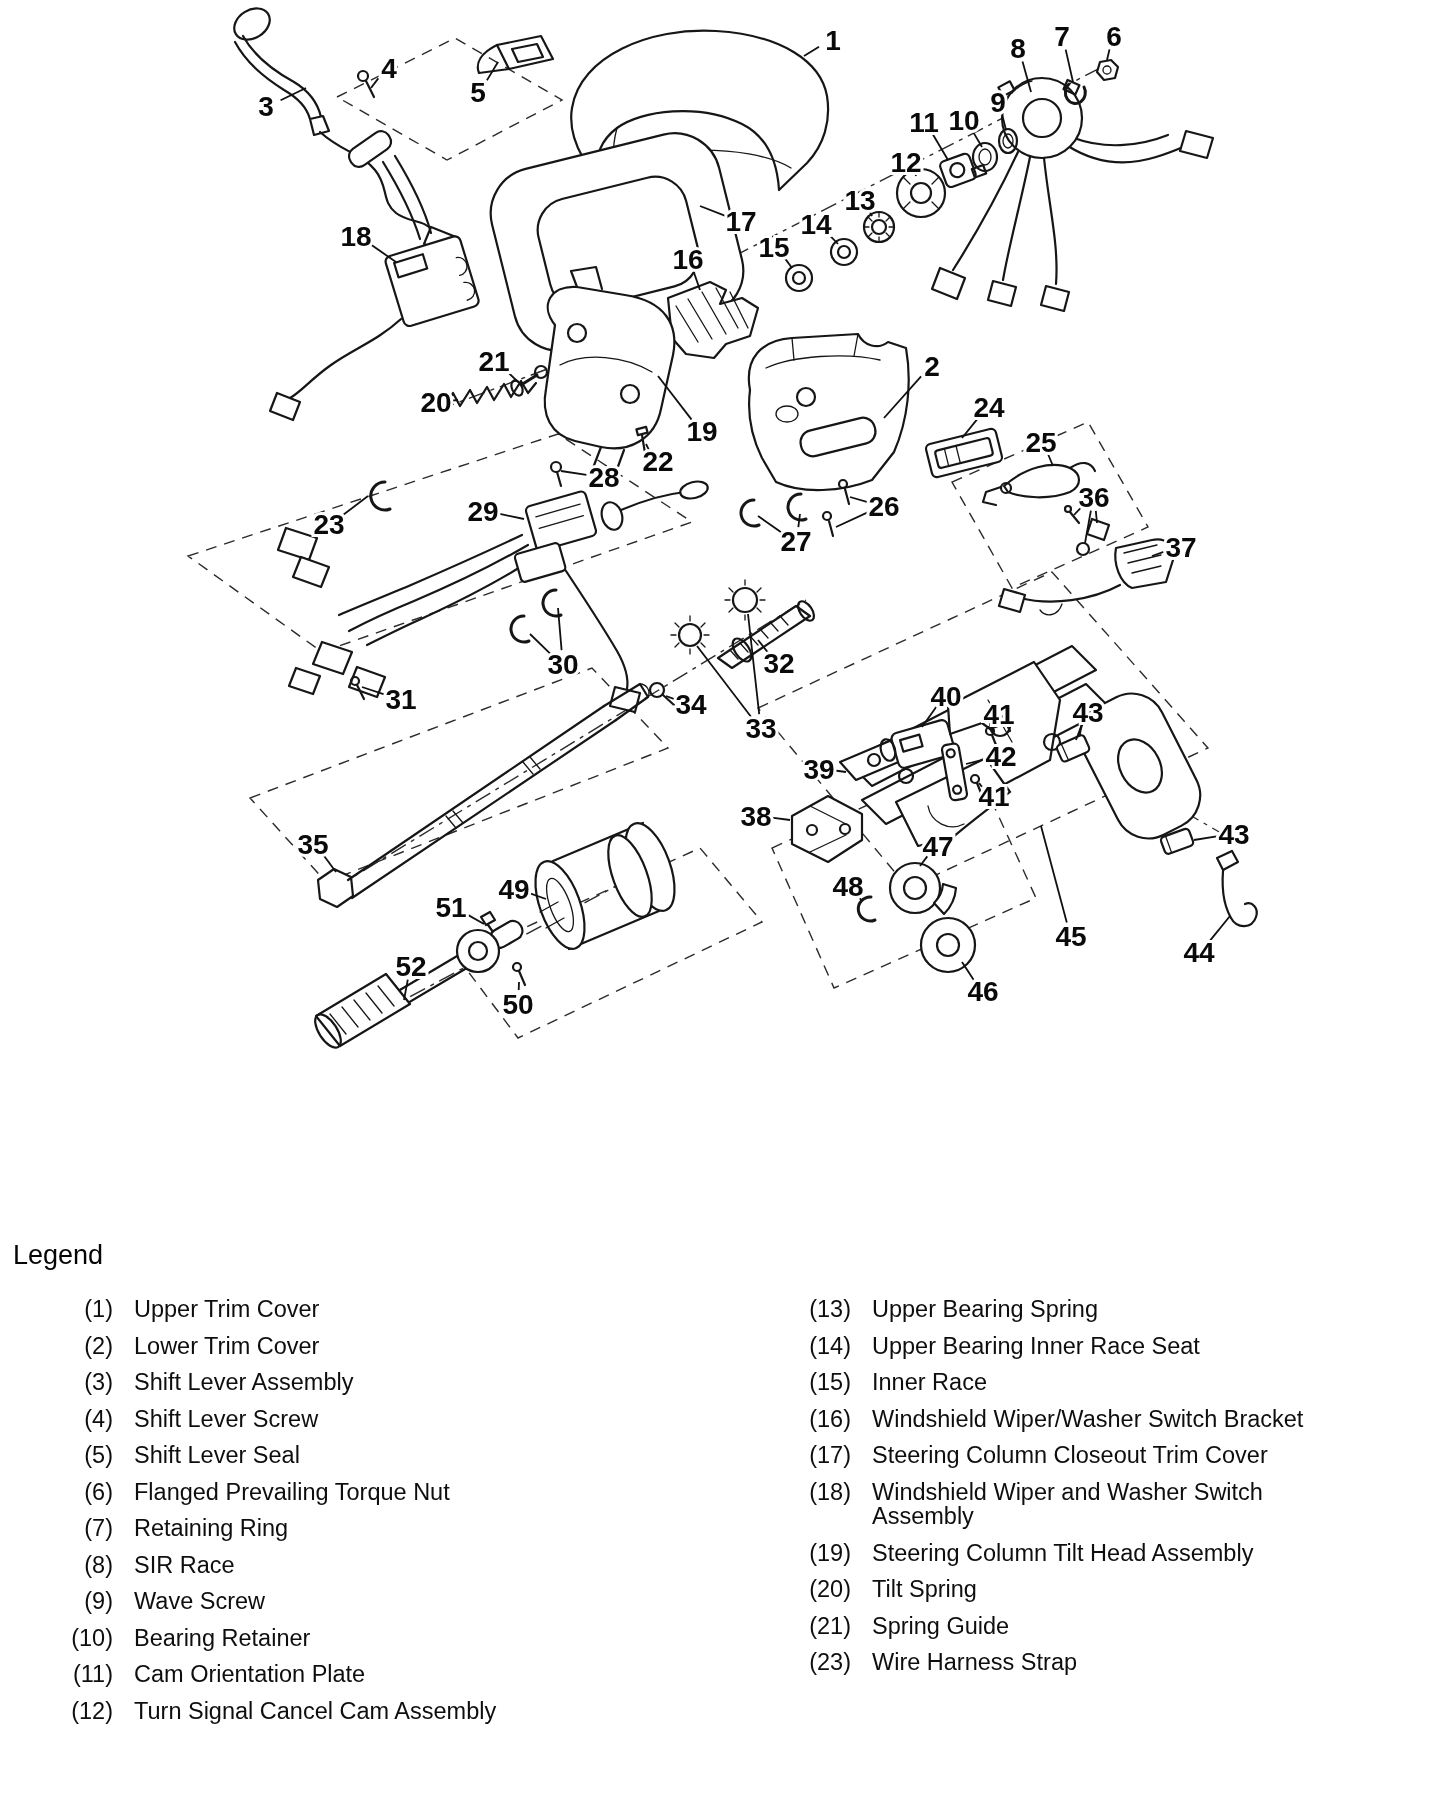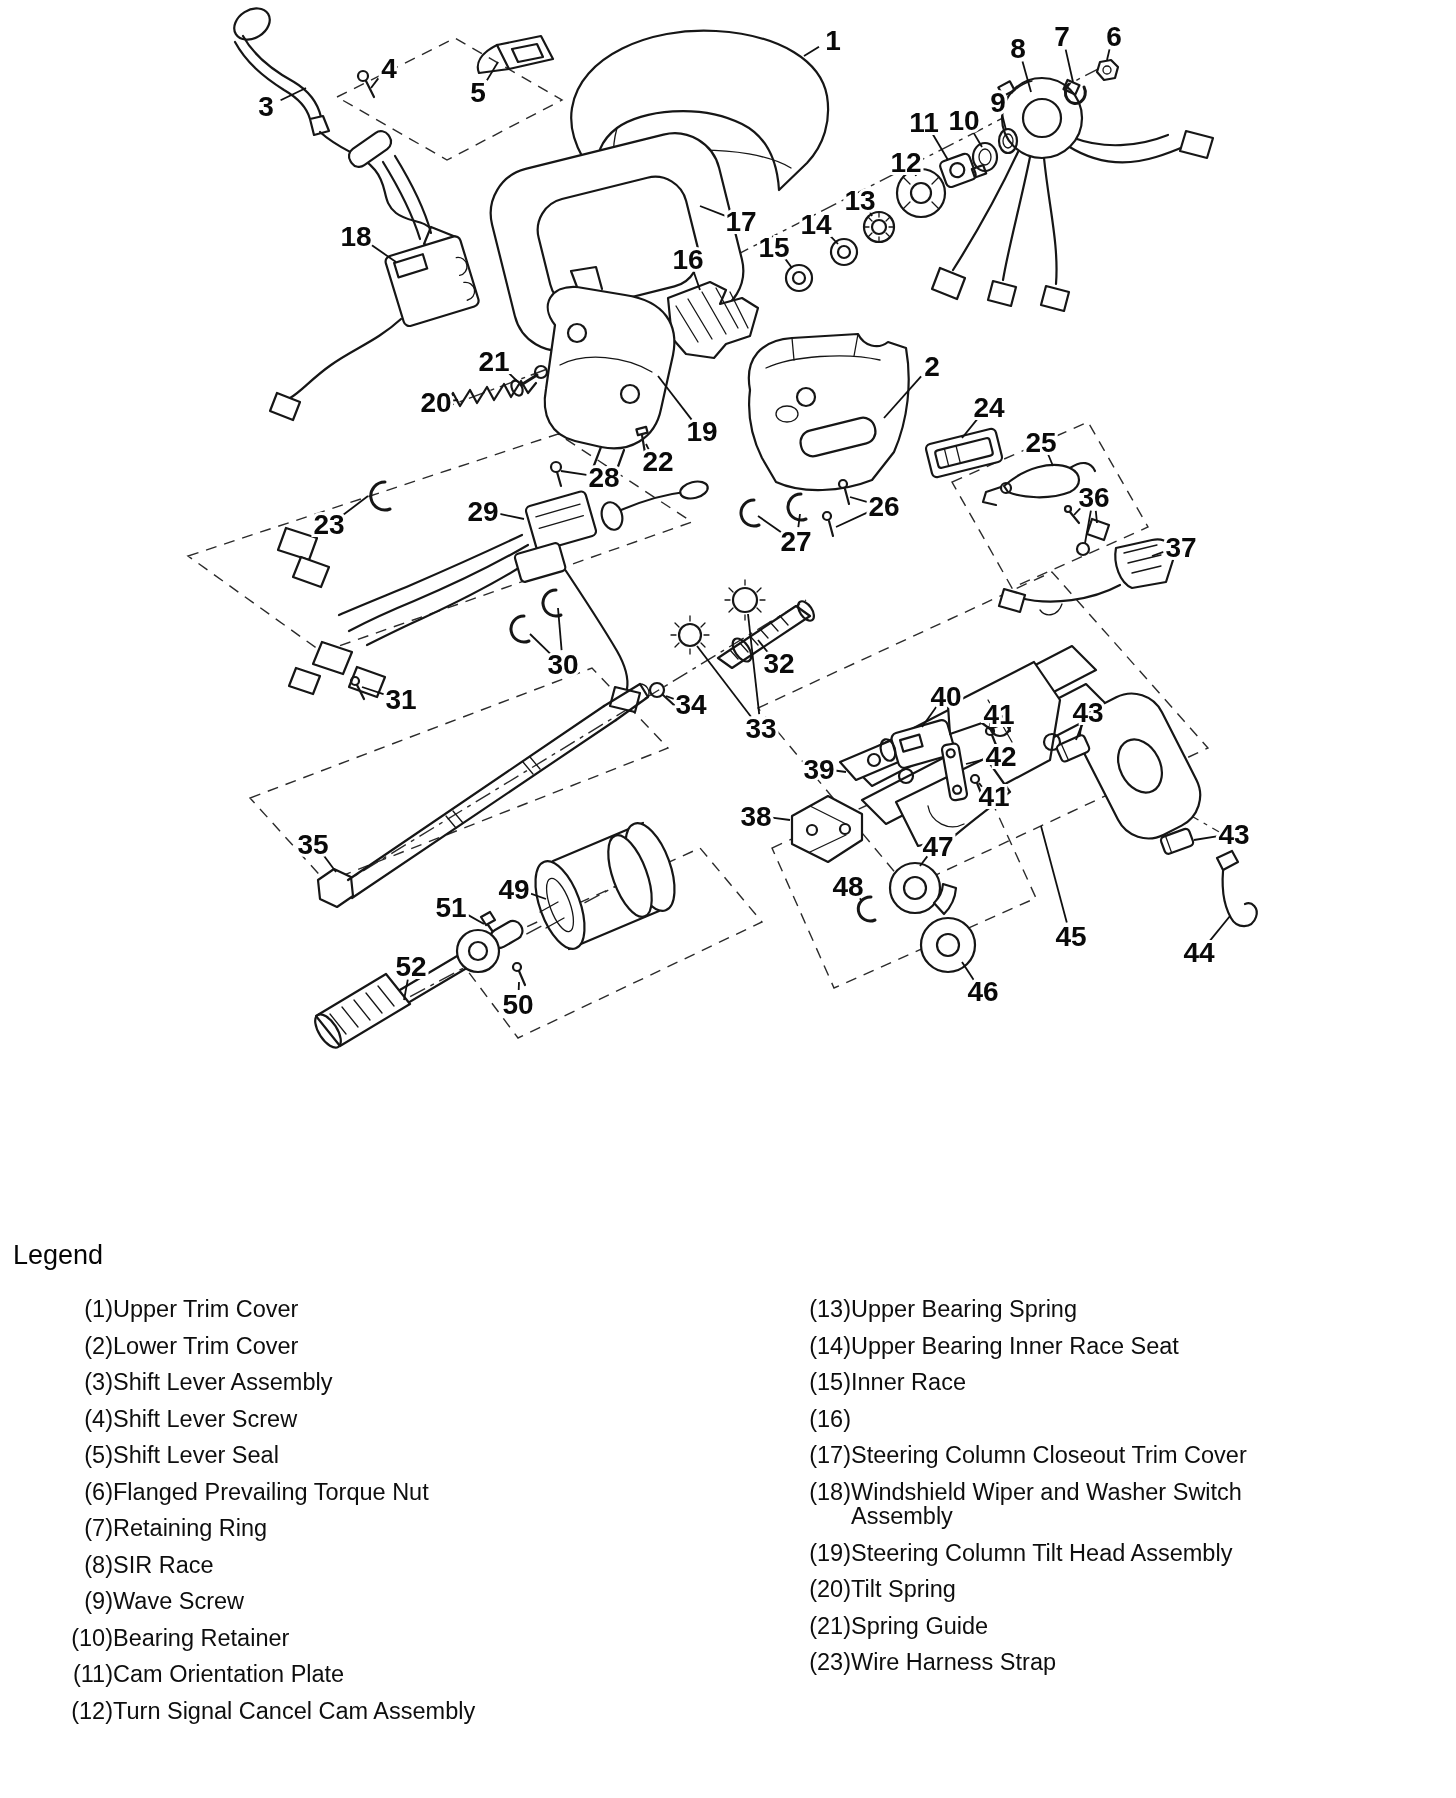--- a/index.html
+++ b/index.html
@@ -25,21 +25,21 @@
   }
   
   .legend{position:absolute;left:0;top:1240px;width:1456px;height:540px}
   .legend h2{margin:0 0 26px 13px;font-size:27px;font-weight:400;color:#050505}
   .cols{position:relative}
   .col{position:absolute;top:0}
   #legend-left{left:38px;width:680px}
   #legend-right{left:776px;width:690px}
   .lrow{display:flex;align-items:flex-start;margin-bottom:12px;font-size:23.5px;line-height:24.5px}
   .lnum{flex:0 0 75px;width:75px;text-align:right;white-space:nowrap}
-  .ltxt{}
+  .ltxt{margin-left:21px}
   #legend-right .ltxt{max-width:455px}
 </style>
 </head>
 <body>
 
 <svg class="diagram" width="1456" height="1090" viewBox="0 0 1456 1090">
 
   <g class="phantom">
     <path class="dash" d="M337,97 L455,38 L562,100 L447,160 Z"></path>
     <path class="axis" d="M645,302 L1108,64"></path>
@@ -598,20 +598,21 @@
         <div class="lrow">
           <span class="lnum">(14)</span>
           <span class="ltxt">Upper Bearing Inner Race Seat</span>
         </div>
         <div class="lrow">
           <span class="lnum">(15)</span>
           <span class="ltxt">Inner Race</span>
         </div>
         <div class="lrow">
           <span class="lnum">(16)</span>
+          <span class="ltxt">Windshield Wiper/Washer Switch Bracket</span>
         </div>
         <div class="lrow">
           <span class="lnum">(17)</span>
           <span class="ltxt">Steering Column Closeout Trim Cover</span>
         </div>
         <div class="lrow">
           <span class="lnum">(18)</span>
           <span class="ltxt">Windshield Wiper and Washer Switch Assembly</span>
         </div>
         <div class="lrow">

